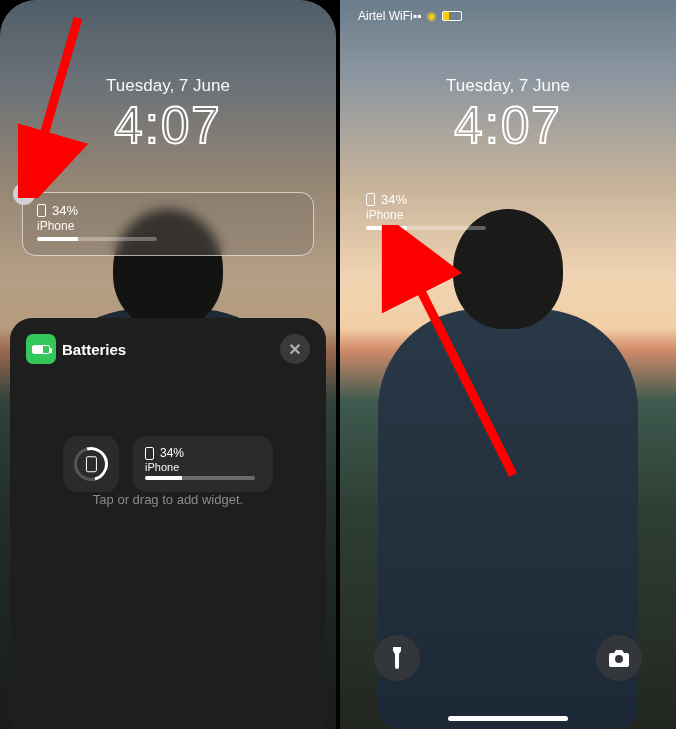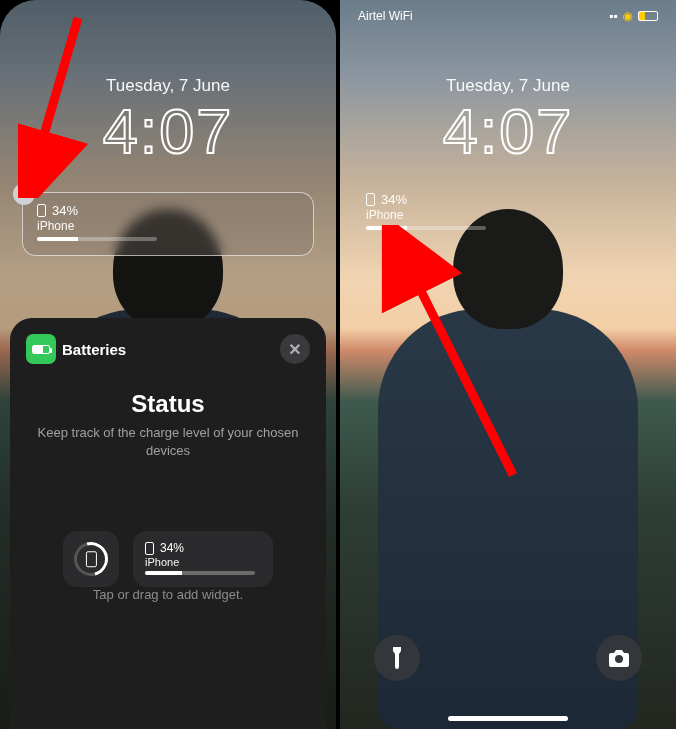--- a/index.html
+++ b/index.html
@@ -39,30 +39,30 @@
   .body {
     position:absolute; top:140px; left:50%; transform:translateX(-50%);
     width:260px; height:420px;
     background:linear-gradient(#2a3947,#1c2836);
     border-radius:100px 100px 20px 20px;
   }
 
   
   .statusbar {
     position:absolute; top:6px; left:0; right:0;
-    display:flex; justify-content:space-between; align-items:center;
+    display:flex; justify-content:flex-start; align-items:center;
     padding:0 18px; height:20px; color:#fff; font-size:12px; font-weight:500;
   }
   .status-icons { display:flex; gap:5px; align-items:center; }
 
   
   .datetime { position:absolute; top:76px; left:0; right:0; text-align:center; color:#fff; }
   .date { font-size:17px; font-weight:500; margin-bottom:4px; opacity:0.95; }
   .time {
-    font-size:63px; font-weight:400;
+    font-size:51px; font-weight:400;
     letter-spacing:2px;
     -webkit-text-stroke:2px #fff;
     color:transparent;
     line-height:1;
   }
 
   
   .lock-widget {
     position:absolute; top:192px; left:22px; right:22px;
     height:64px;
@@ -206,24 +206,20 @@
   </svg>
 
   <div class="sheet">
     <div class="sheet-header">
       <div class="app-icon">
           <div class="battglyph"></div>
         </div>
       <div class="sheet-title-sm">Batteries</div>
       <div class="close-btn">✕</div>
     </div>
-    <div class="sheet-main">
-      <div class="status-title">Status</div>
-      <div class="status-desc">Keep track of the charge level of your chosen devices</div>
-    </div>
 
     <div class="widget-previews">
       <div class="preview square">
         <div class="ring">
           <div class="ring-inner"></div>
         </div>
       </div>
       <div class="preview wide">
         <div class="batt-row">
           <span class="phone-icon-glyph"></span>

